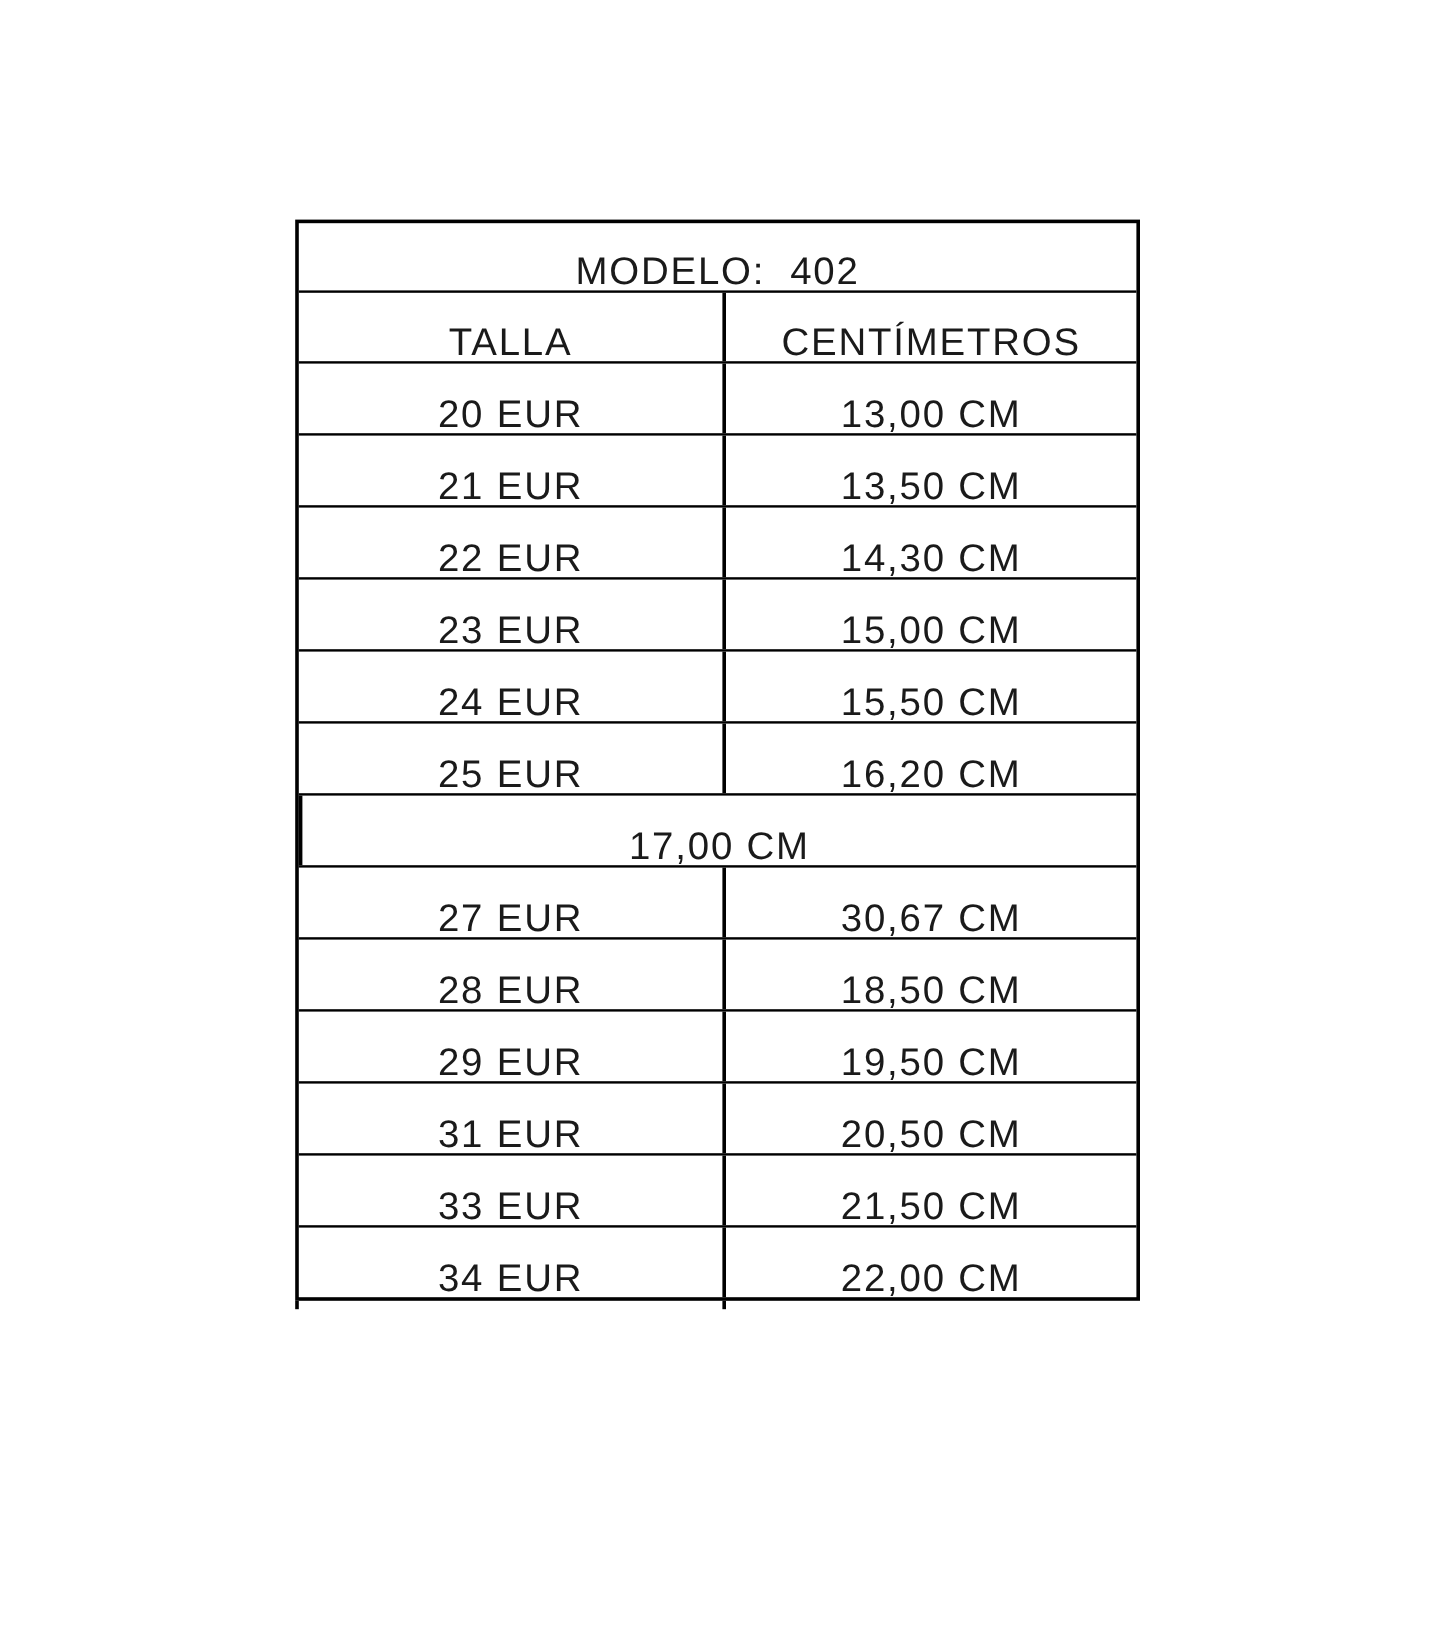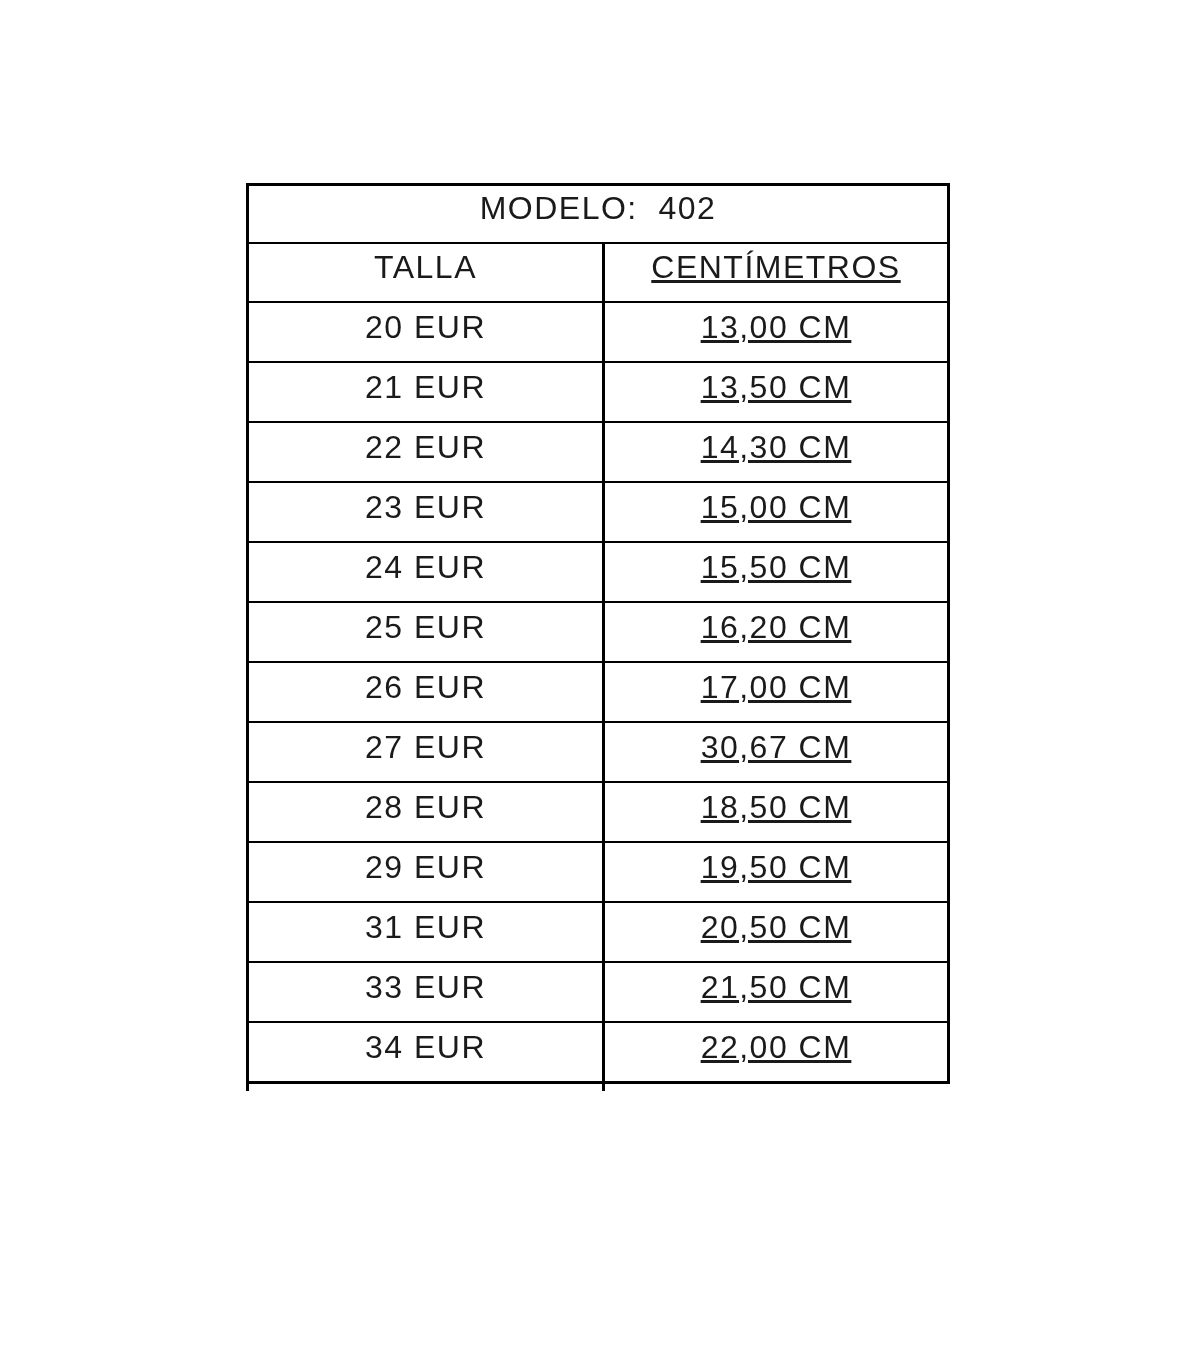--- a/index.html
+++ b/index.html
@@ -41,38 +41,37 @@
     border-top: none;
     height: 56px;
   }
   .row.header-row {
     height: 59px;
   }
   .cell {
     display: flex;
     align-items: flex-end;
     justify-content: center;
-    padding-bottom: 18px;
+    padding-bottom: 0;
     font-size: 32px;
     line-height: 1;
     letter-spacing: 1.5px;
     color: var(--text-color);
     overflow: hidden;
   }
   .title-cell {
     width: 100%;
     white-space: pre;
   }
   .col-talla {
     width: 353px;
   }
   .col-cm {
     flex: 1;
     border-left: 3px solid var(--border-color);
-    text-decoration: underline;
   }
   .stub {
     position: absolute;
     top: 100%;
     width: 3px;
     height: 7px;
     background: var(--border-color);
   }
   .stub-left { left: 0; }
   .stub-center { left: 356px; }
@@ -114,21 +113,20 @@
     <div class="cell col-talla">24 EUR</div>
     <div class="cell col-cm">15,50 CM</div>
   </div>
 
   <div class="row data-row">
     <div class="cell col-talla">25 EUR</div>
     <div class="cell col-cm">16,20 CM</div>
   </div>
 
   <div class="row data-row">
-    <div class="cell col-talla">26 EUR</div>
     <div class="cell col-cm">17,00 CM</div>
   </div>
 
   <div class="row data-row">
     <div class="cell col-talla">27 EUR</div>
     <div class="cell col-cm">30,67 CM</div>
   </div>
 
   <div class="row data-row">
     <div class="cell col-talla">28 EUR</div>

